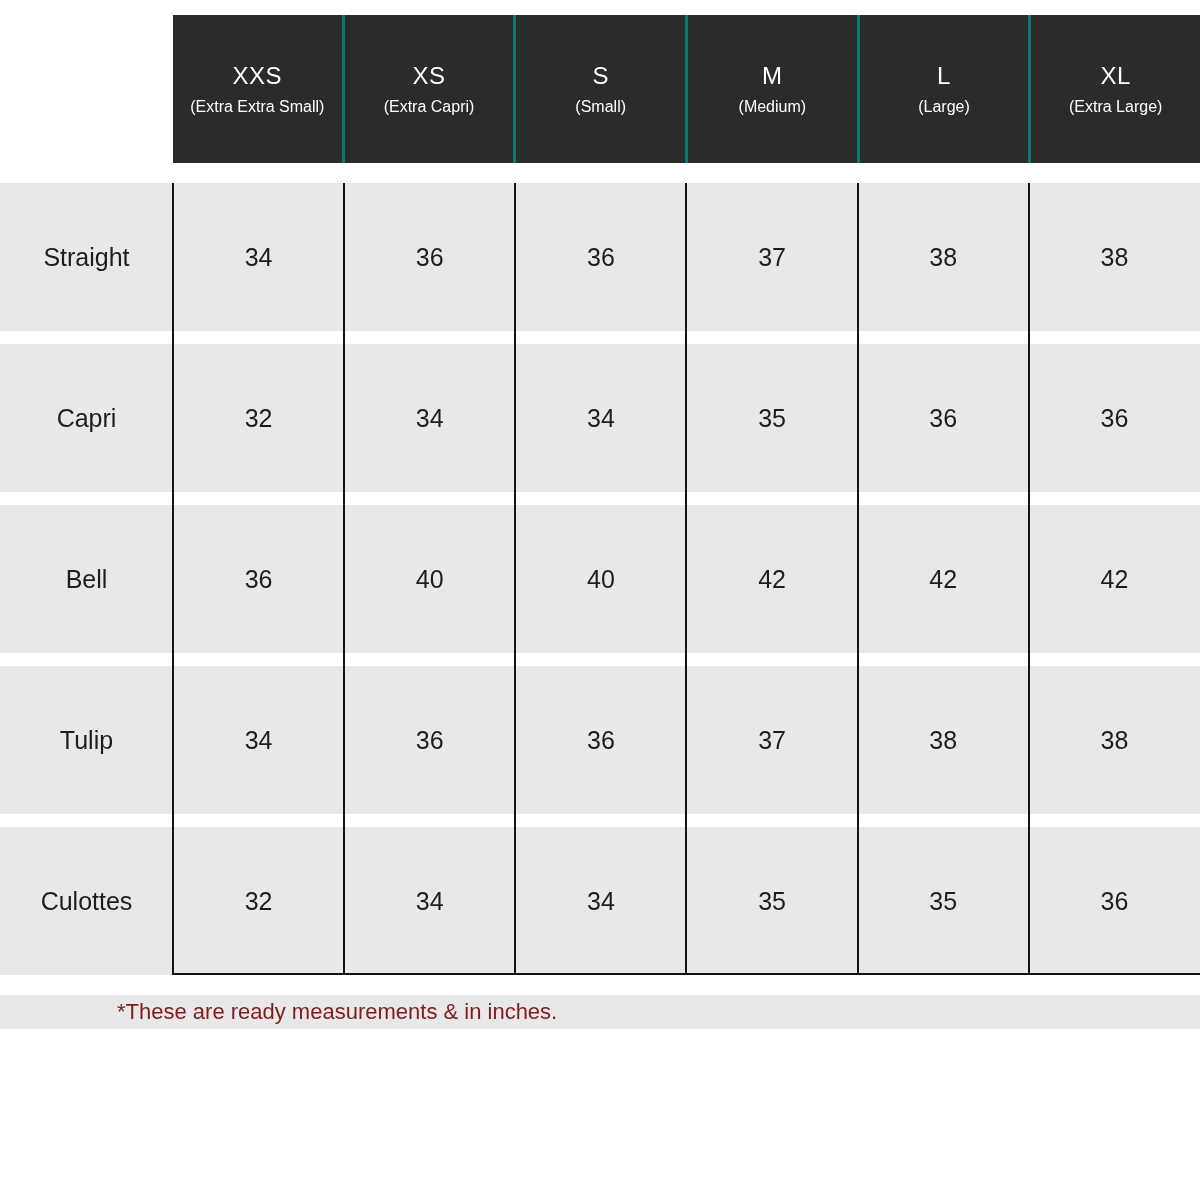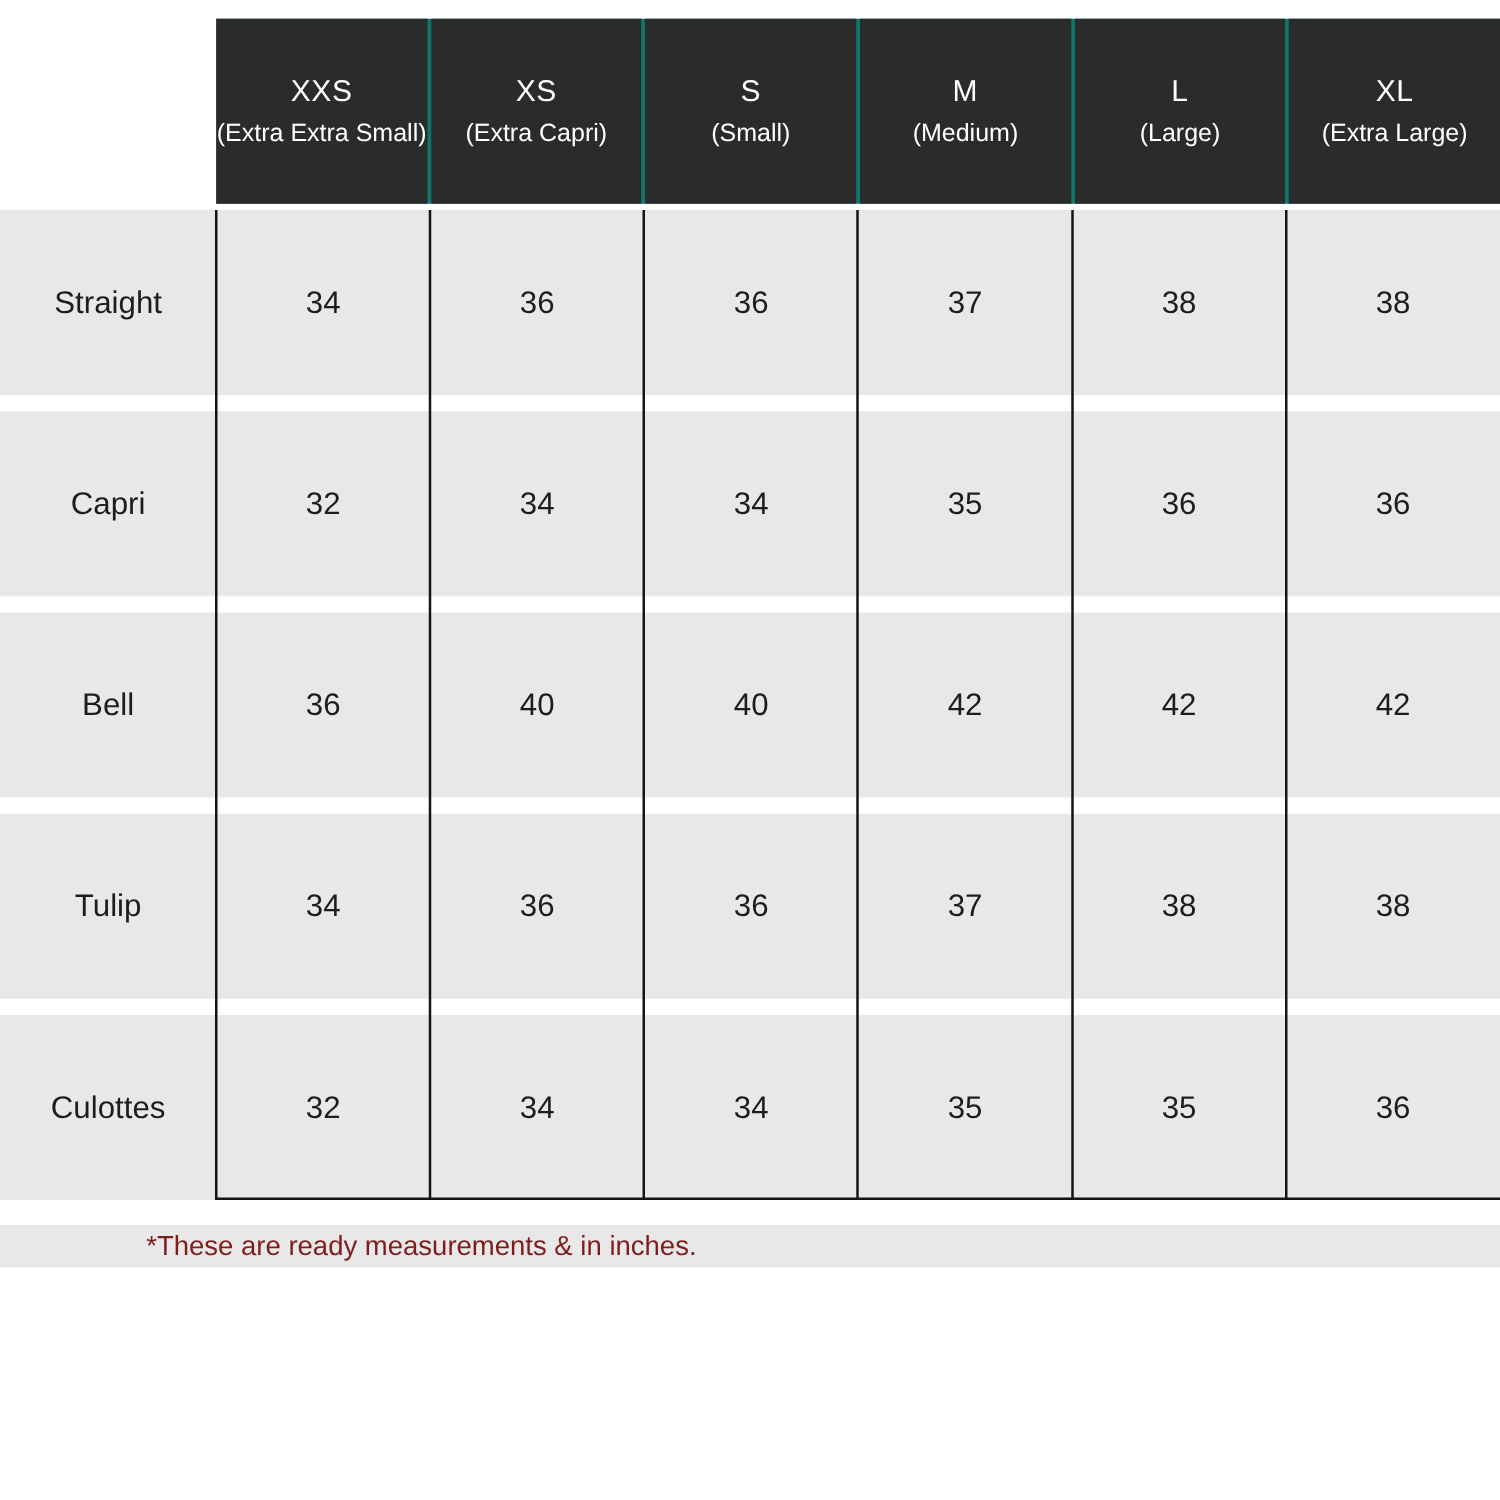--- a/index.html
+++ b/index.html
@@ -32,23 +32,23 @@
     flex: 1;
     background: #2b2b2b;
     color: #ffffff;
     display: flex;
     flex-direction: column;
     align-items: center;
     justify-content: center;
     text-align: center;
   }
   .hcell .size { font-size: 24px; font-weight: 500; letter-spacing: 0.5px; }
-  .hcell .full { font-size: 20px; font-weight: 400; margin-top: 8px; }
+  .hcell .full { font-size: 16px; font-weight: 400; margin-top: 8px; }
   
-  .tbody { position: relative; margin-top: 5px; }
+  .tbody { position: relative; margin-top: 20px; }
   .trow { display: flex; height: 148px; margin-bottom: 13px; }
   .trow:last-child { margin-bottom: 0; }
   .rlabel, .vcell {
     background: #e8e8e8;
     display: flex;
     align-items: center;
     justify-content: center;
     font-size: 25px;
     color: #1d1d1d;
   }

